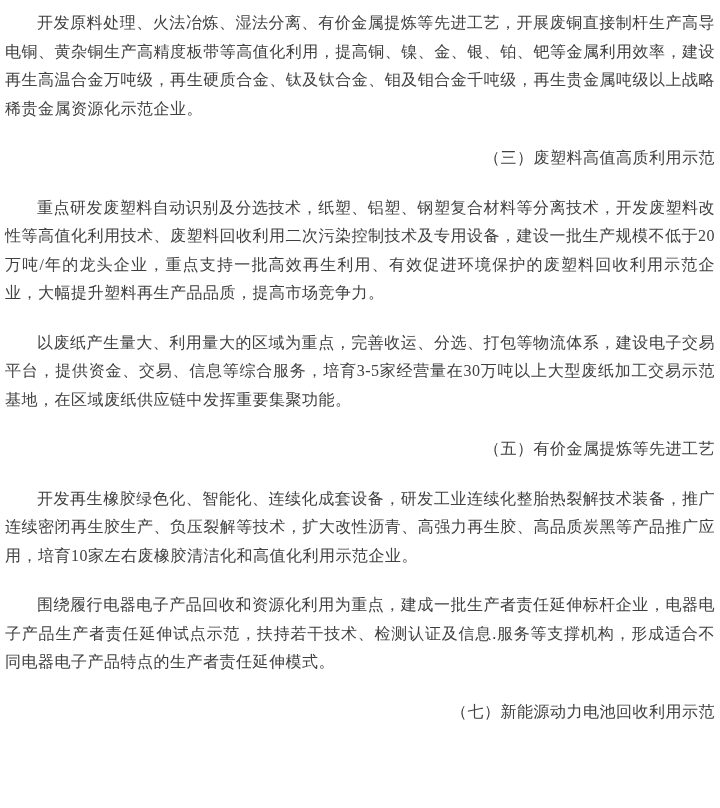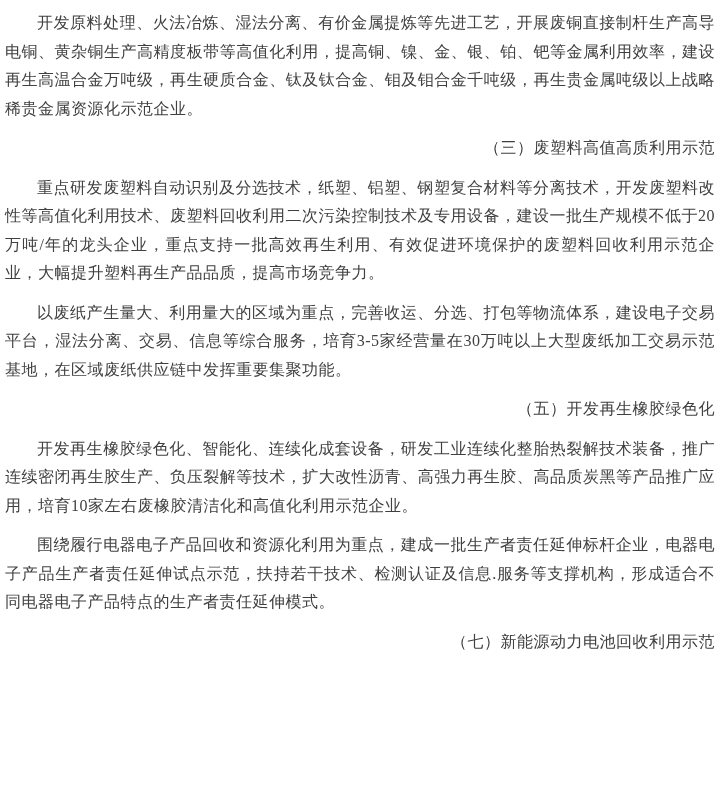--- a/index.html
+++ b/index.html
@@ -15,37 +15,37 @@
     padding: 0 5px;
     background: #ffffff;
     overflow: hidden;
   }
   .block {
     font-family: "Liberation Serif", "DejaVu Serif", serif;
     font-size: 16px;
     letter-spacing: 0.5px;
     line-height: 28.5px;
     color: #404040;
-    margin: 11px 0;
+    margin: 21px 0;
     text-align: justify;
     text-indent: 2em;
     word-break: break-all;
   }
   .block:first-child {
     margin-top: 9px;
   }
   .heading {
     text-align: right;
   }
 </style>
 </head>
 <body>
 
 <div class="page">
   <p class="block">开发原料处理、火法冶炼、湿法分离、有价金属提炼等先进工艺，开展废铜直接制杆生产高导电铜、黄杂铜生产高精度板带等高值化利用，提高铜、镍、金、银、铂、钯等金属利用效率，建设再生高温合金万吨级，再生硬质合金、钛及钛合金、钼及钼合金千吨级，再生贵金属吨级以上战略稀贵金属资源化示范企业。</p>
   <p class="block heading">（三）废塑料高值高质利用示范</p>
   <p class="block">重点研发废塑料自动识别及分选技术，纸塑、铝塑、钢塑复合材料等分离技术，开发废塑料改性等高值化利用技术、废塑料回收利用二次污染控制技术及专用设备，建设一批生产规模不低于20万吨/年的龙头企业，重点支持一批高效再生利用、有效促进环境保护的废塑料回收利用示范企业，大幅提升塑料再生产品品质，提高市场竞争力。</p>
-  <p class="block">以废纸产生量大、利用量大的区域为重点，完善收运、分选、打包等物流体系，建设电子交易平台，湿法分离、交易、信息等综合服务，培育3-5家经营量在30万吨以上大型废纸加工交易示范基地，在区域废纸供应链中发挥重要集聚功能。</p>
-  <p class="block heading">（五）开发再生橡胶绿色化</p>
+  <p class="block">以废纸产生量大、利用量大的区域为重点，完善收运、分选、打包等物流体系，建设电子交易平台，提供资金、交易、信息等综合服务，培育3-5家经营量在30万吨以上大型废纸加工交易示范基地，在区域废纸供应链中发挥重要集聚功能。</p>
+  <p class="block heading">（五）有价金属提炼等先进工艺</p>
   <p class="block">开发再生橡胶绿色化、智能化、连续化成套设备，研发工业连续化整胎热裂解技术装备，推广连续密闭再生胶生产、负压裂解等技术，扩大改性沥青、高强力再生胶、高品质炭黑等产品推广应用，培育10家左右废橡胶清洁化和高值化利用示范企业。</p>
   <p class="block">围绕履行电器电子产品回收和资源化利用为重点，建成一批生产者责任延伸标杆企业，电器电子产品生产者责任延伸试点示范，扶持若干技术、检测认证及信息.服务等支撑机构，形成适合不同电器电子产品特点的生产者责任延伸模式。</p>
   <p class="block heading">（七）新能源动力电池回收利用示范</p>
 </div>
 
 </body></html>

